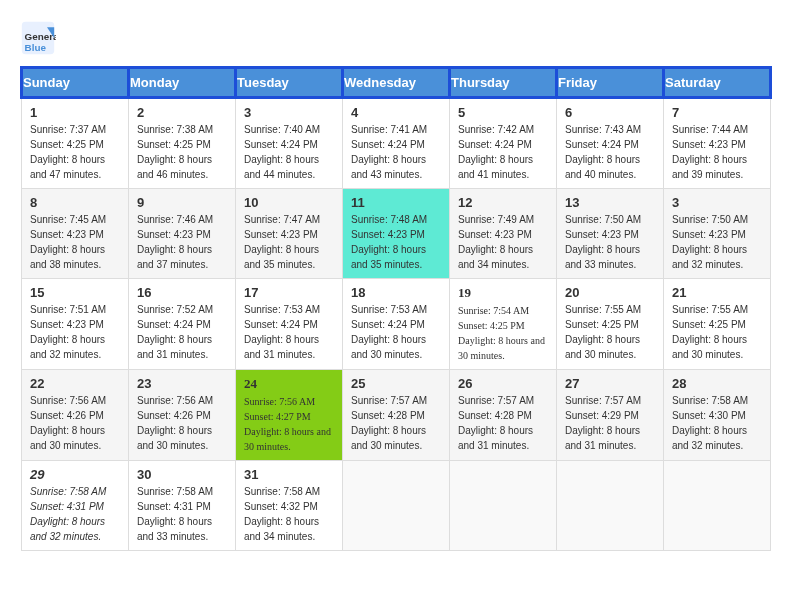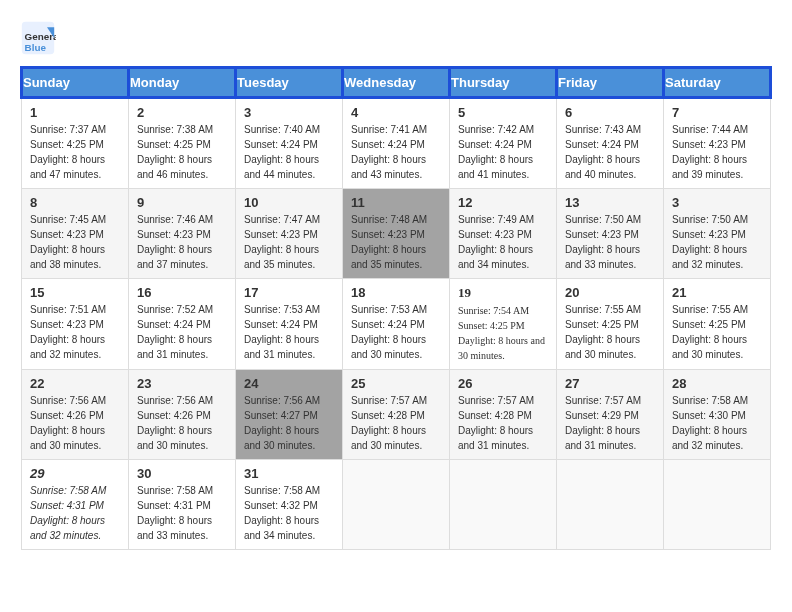--- a/index.html
+++ b/index.html
@@ -190,21 +190,21 @@
         </div>
       </td>
         <td style="background: rgb(245, 245, 245); margin-top: 24px;">
         <span class="day-num">10</span>
         <div class="day-info">
           <span>Sunrise: 7:47 AM</span><br>
           <span>Sunset: 4:23 PM</span><br>
           <span>Daylight: 8 hours and 35 minutes.</span>
         </div>
       </td>
-        <td style="background: #a3a3a3;">
+        <td style="background: #5eead4;">
         <span class="day-num">11</span>
         <div class="day-info">
           <span>Sunrise: 7:48 AM</span><br>
           <span>Sunset: 4:23 PM</span><br>
           <span>Daylight: 8 hours and 35 minutes.</span>
         </div>
       </td>
         <td style="background: rgb(245, 245, 245);">
         <span class="day-num">12</span>
         <div class="day-info">
@@ -298,21 +298,21 @@
         </div>
       </td>
         <td style="background: rgb(245, 245, 245);">
         <span class="day-num">23</span>
         <div class="day-info">
           <span>Sunrise: 7:56 AM</span><br>
           <span>Sunset: 4:26 PM</span><br>
           <span>Daylight: 8 hours and 30 minutes.</span>
         </div>
       </td>
-        <td style="background: #a3a3a3;">
+        <td style="background: #84cc16; font-family: Liberation Serif, serif;">
         <span class="day-num">24</span>
         <div class="day-info">
           <span>Sunrise: 7:56 AM</span><br>
           <span>Sunset: 4:27 PM</span><br>
           <span>Daylight: 8 hours and 30 minutes.</span>
         </div>
       </td>
         <td style="background: rgb(245, 245, 245);">
         <span class="day-num">25</span>
         <div class="day-info">

